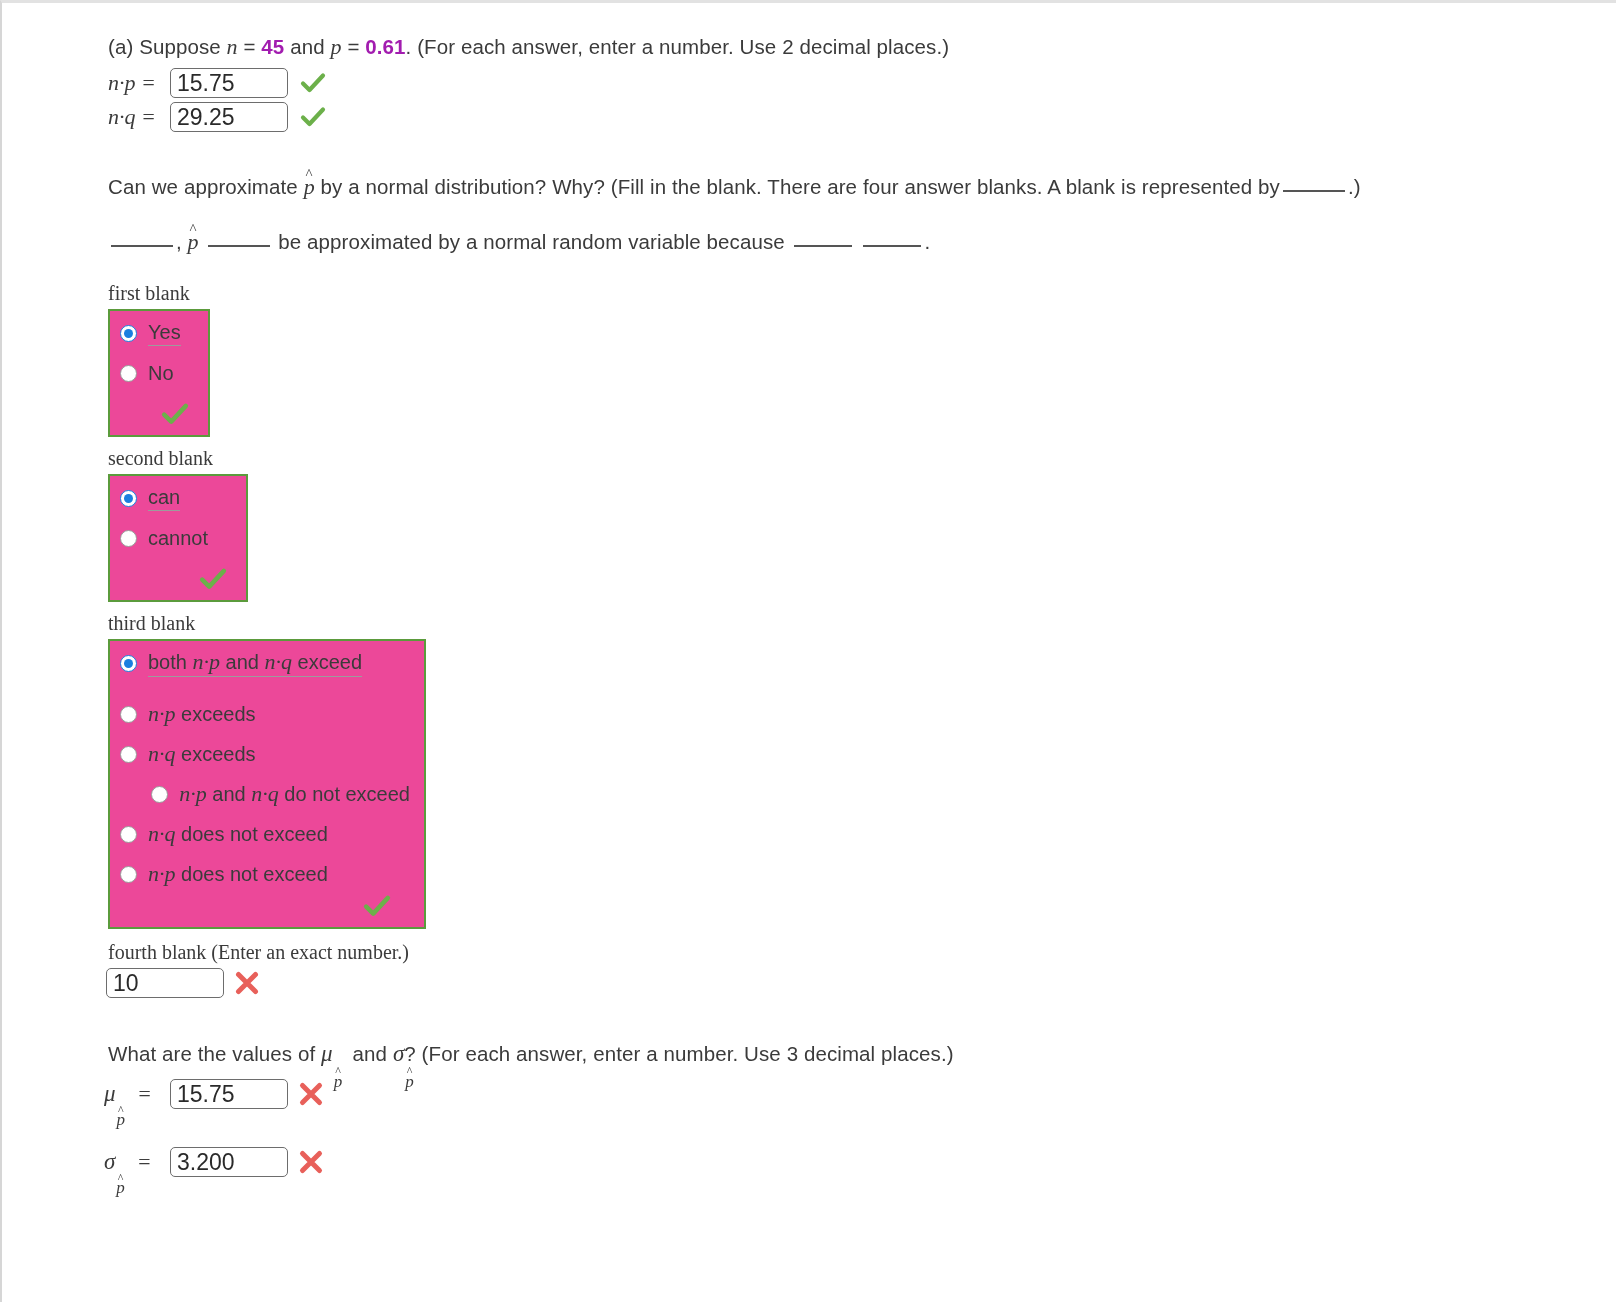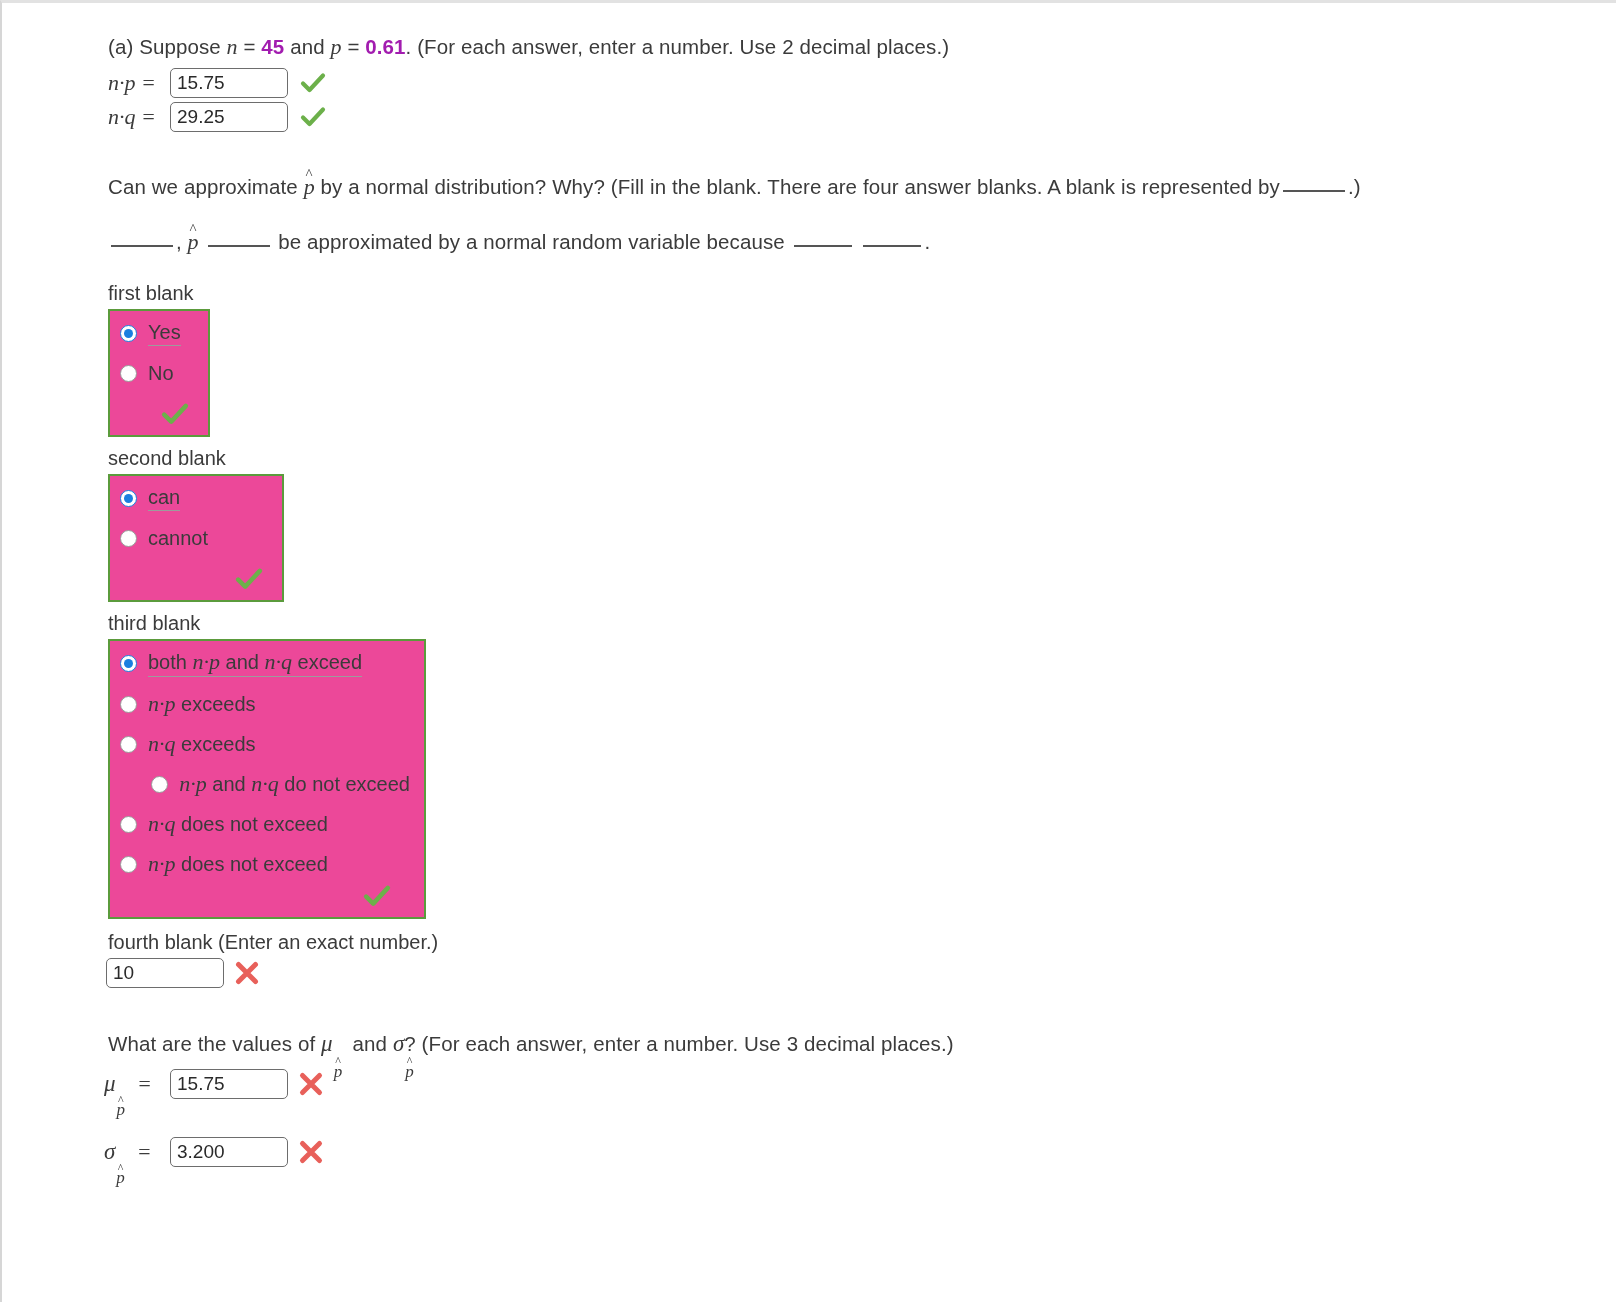--- a/index.html
+++ b/index.html
@@ -106,33 +106,34 @@
     width: 62px;
     white-space: nowrap;
   }
   .ansbox {
     width: 118px;
     height: 30px;
     border: 1.6px solid #6d6d6d;
     border-radius: 5px;
     background: #fff;
     font-family: "Liberation Sans", sans-serif;
-    font-size: 19px;
+    font-size: 23px;
     color: #2a2a2a;
     padding: 0 6px;
     outline: none;
   }
   .mark { margin-left: 12px; display: inline-flex; align-items: center; }
   
   svg.ck { display: block; }
   
   .bl-label {
     font-size: 20px;
     color: #3b3b3b;
     margin: 0 0 4px 82px;
+    font-family: Liberation Serif, serif;
   }
   .opt-box {
     margin-left: 82px;
     border: 2px solid #5b9b3c;
     background: #ec4899;
     padding: 10px 14px 6px 10px;
     display: inline-block;
   }
   .opt-row {
     display: flex;
@@ -262,42 +263,42 @@
         <svg class="ck" width="30" height="26" viewBox="0 0 26 24" style="display:inline-block">
           <path d="M3 12.5 L9.5 19 L23 4.5" stroke="#6cb04a" stroke-width="4.2" fill="none" stroke-linecap="round" stroke-linejoin="round"></path>
         </svg>
       </div>
     </div>
 
     <div class="gap-sm"></div>
 
     
     <div class="bl-label">second blank</div>
-    <div class="opt-box" style="width:176px;">
+    <div class="opt-box" style="width:140px;">
       <div class="opt-row">
         <span class="radio sel"></span>
         <span class="opt-txt underlined">can</span>
       </div>
       <div class="opt-row">
         <span class="radio"></span>
         <span class="opt-txt">cannot</span>
       </div>
       <div class="box-check">
         <svg class="ck" width="30" height="26" viewBox="0 0 26 24" style="display:inline-block">
           <path d="M3 12.5 L9.5 19 L23 4.5" stroke="#6cb04a" stroke-width="4.2" fill="none" stroke-linecap="round" stroke-linejoin="round"></path>
         </svg>
       </div>
     </div>
 
     <div class="gap-sm"></div>
 
     
     <div class="bl-label">third blank</div>
     <div class="opt-box" style="width:318px; padding-top:8px;">
-      <div class="opt-row" style="margin-bottom:14px;">
+      <div class="opt-row" style="margin-bottom:24px;">
         <span class="radio sel"></span>
         <span class="opt-txt underlined">both <span class="mi">n·p</span> and <span class="mi">n·q</span> exceed</span>
       </div>
       <div class="opt-row" style="margin-bottom:14px;">
         <span class="radio"></span>
         <span class="opt-txt"><span class="mi">n·p</span> exceeds</span>
       </div>
       <div class="opt-row" style="margin-bottom:14px;">
         <span class="radio"></span>
         <span class="opt-txt"><span class="mi">n·q</span> exceeds</span>

